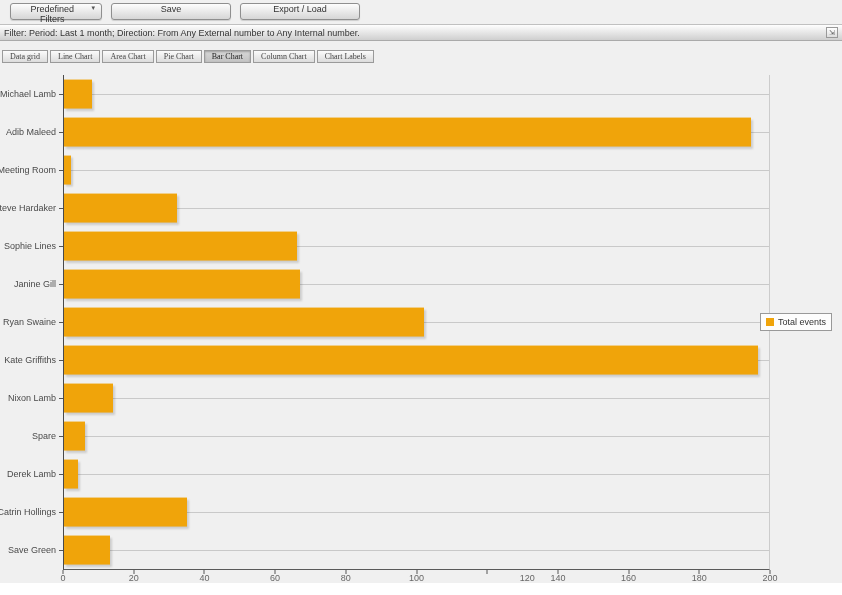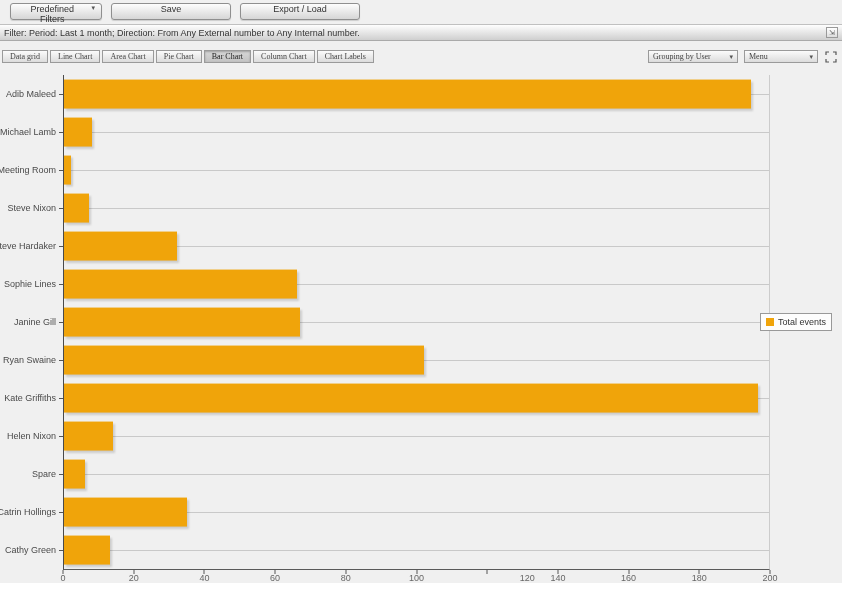--- a/index.html
+++ b/index.html
@@ -112,66 +112,45 @@
   <div class="tabbar">
     <div class="tabs" id="tabs">
         <div class="tab">Data grid</div>
         <div class="tab">Line Chart</div>
         <div class="tab">Area Chart</div>
         <div class="tab">Pie Chart</div>
         <div class="tab active">Bar Chart</div>
         <div class="tab">Column Chart</div>
         <div class="tab gap">Chart Labels</div>
       </div>
-    <div class="controls">
-      <div class="selectbox sel-grouping">
-        <span>Grouping by User</span>
-        <span class="caret">▾</span>
-      </div>
-      <div class="selectbox sel-menu">
-        <span>Menu</span>
-        <span class="caret">▾</span>
-      </div>
-      <div class="fullscreen">
-        <svg width="12" height="12" viewBox="0 0 12 12">
-          <path d="M1 4 V1 H4 M8 1 H11 V4 M11 8 V11 H8 M4 11 H1 V8" stroke="#555" stroke-width="1.2" fill="none"></path>
-        </svg>
-      </div>
-    </div>
   </div>
 
   <div class="chart">
     <div class="plot" id="plot">
         <div class="row">
           <div class="gridline" style="background: rgb(201, 201, 201);"></div>
           <div class="ytick"></div>
+          <div class="ylabel">Michael Lamb</div>
+          <div class="bar" style="width: 4%; background: rgb(240, 164, 10);"></div>
+        </div>
+        <div class="row">
+          <div class="gridline" style="background: rgb(201, 201, 201);"></div>
+          <div class="ytick"></div>
           <div class="ylabel">Adib Maleed</div>
           <div class="bar" style="width: 97.5%; background: rgb(240, 164, 10);"></div>
         </div>
         <div class="row">
           <div class="gridline" style="background: rgb(201, 201, 201);"></div>
           <div class="ytick"></div>
-          <div class="ylabel">Michael Lamb</div>
-          <div class="bar" style="width: 4%; background: rgb(240, 164, 10);"></div>
-        </div>
-        <div class="row">
-          <div class="gridline" style="background: rgb(201, 201, 201);"></div>
-          <div class="ytick"></div>
           <div class="ylabel">Meeting Room</div>
           <div class="bar" style="width: 1%; background: rgb(240, 164, 10);"></div>
         </div>
         <div class="row">
           <div class="gridline" style="background: rgb(201, 201, 201);"></div>
           <div class="ytick"></div>
-          <div class="ylabel">Steve Nixon</div>
-          <div class="bar" style="width: 3.5%; background: rgb(240, 164, 10);"></div>
-        </div>
-        <div class="row">
-          <div class="gridline" style="background: rgb(201, 201, 201);"></div>
-          <div class="ytick"></div>
           <div class="ylabel">Steve Hardaker</div>
           <div class="bar" style="width: 16%; background: rgb(240, 164, 10);"></div>
         </div>
         <div class="row">
           <div class="gridline" style="background: rgb(201, 201, 201);"></div>
           <div class="ytick"></div>
           <div class="ylabel">Sophie Lines</div>
           <div class="bar" style="width: 33%; background: rgb(240, 164, 10);"></div>
         </div>
         <div class="row">
@@ -188,39 +167,45 @@
         </div>
         <div class="row">
           <div class="gridline" style="background: rgb(201, 201, 201);"></div>
           <div class="ytick"></div>
           <div class="ylabel">Kate Griffiths</div>
           <div class="bar" style="width: 98.5%; background: rgb(240, 164, 10);"></div>
         </div>
         <div class="row">
           <div class="gridline" style="background: rgb(201, 201, 201);"></div>
           <div class="ytick"></div>
-          <div class="ylabel">Helen Nixon</div>
+          <div class="ylabel">Nixon Lamb</div>
           <div class="bar" style="width: 7%; background: rgb(240, 164, 10);"></div>
         </div>
         <div class="row">
           <div class="gridline" style="background: rgb(201, 201, 201);"></div>
           <div class="ytick"></div>
           <div class="ylabel">Spare</div>
           <div class="bar" style="width: 3%; background: rgb(240, 164, 10);"></div>
         </div>
         <div class="row">
           <div class="gridline" style="background: rgb(201, 201, 201);"></div>
           <div class="ytick"></div>
+          <div class="ylabel">Derek Lamb</div>
+          <div class="bar" style="width: 2%; background: rgb(240, 164, 10);"></div>
+        </div>
+        <div class="row">
+          <div class="gridline" style="background: rgb(201, 201, 201);"></div>
+          <div class="ytick"></div>
           <div class="ylabel">Catrin Hollings</div>
           <div class="bar" style="width: 17.5%; background: rgb(240, 164, 10);"></div>
         </div>
         <div class="row">
           <div class="gridline" style="background: rgb(201, 201, 201);"></div>
           <div class="ytick"></div>
-          <div class="ylabel">Cathy Green</div>
+          <div class="ylabel">Save Green</div>
           <div class="bar" style="width: 6.5%; background: rgb(240, 164, 10);"></div>
         </div>
       </div>
     <div class="xaxis" id="xaxis">
         <div class="xtickmark" style="left: 0%;"></div>
         <div class="xticklabel" style="left: 0%;">0</div>
         <div class="xtickmark" style="left: 10%;"></div>
         <div class="xticklabel" style="left: 10%;">20</div>
         <div class="xtickmark" style="left: 20%;"></div>
         <div class="xticklabel" style="left: 20%; text-align: center;">40</div>

